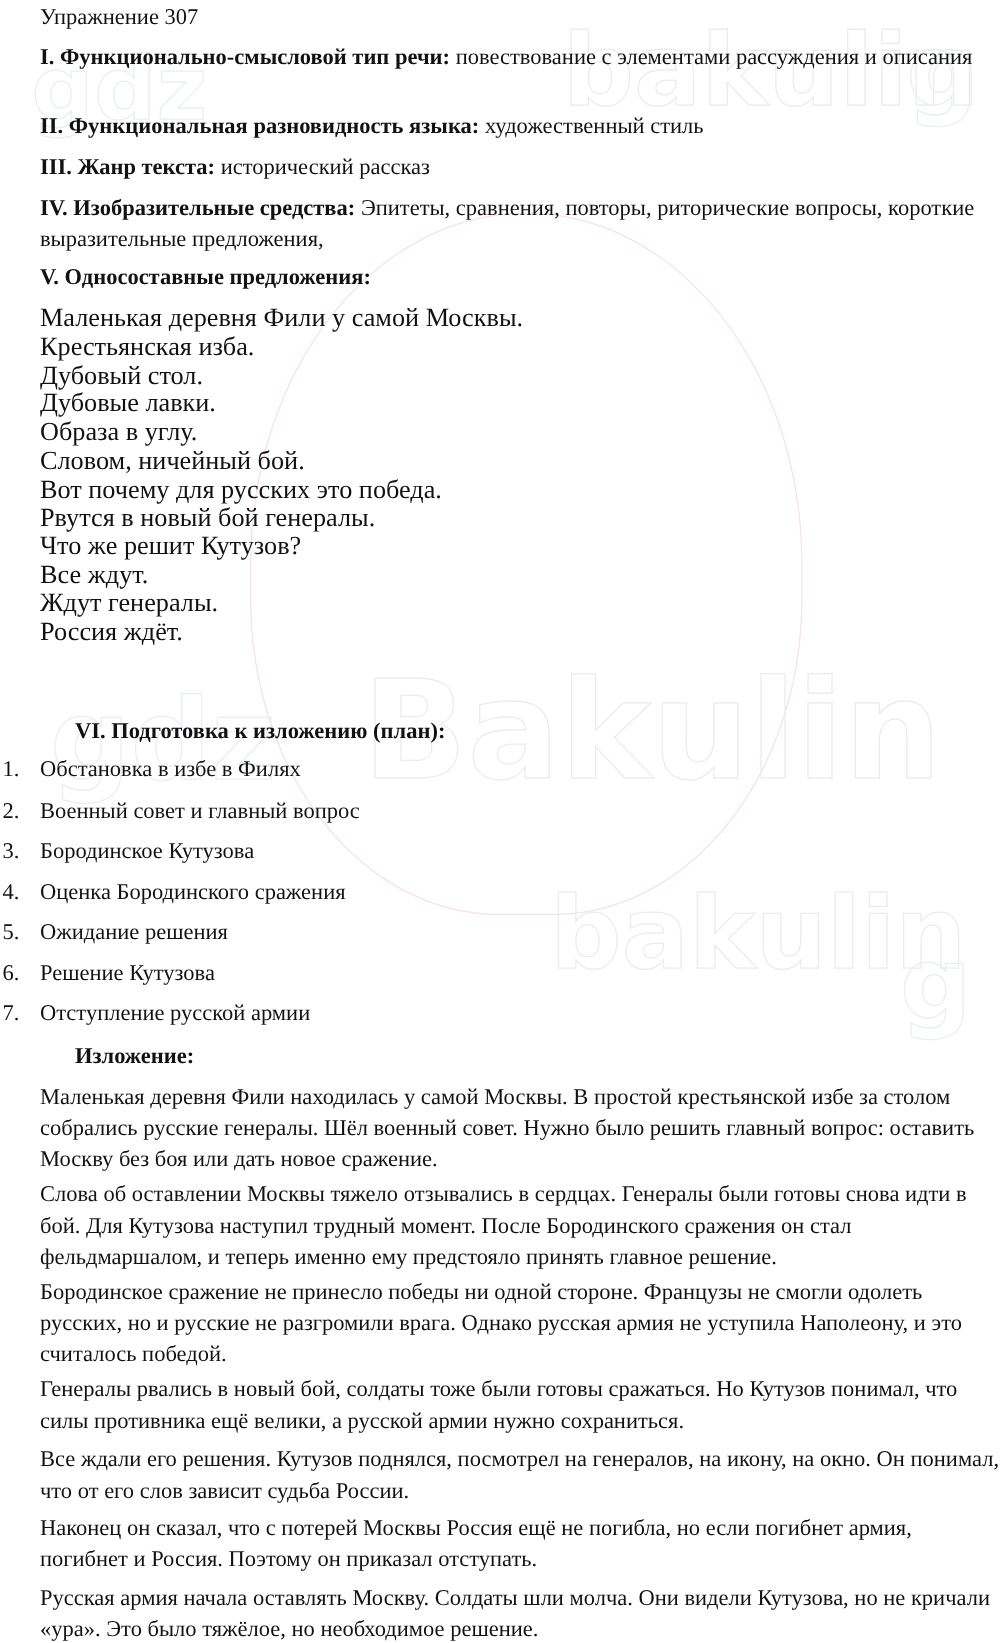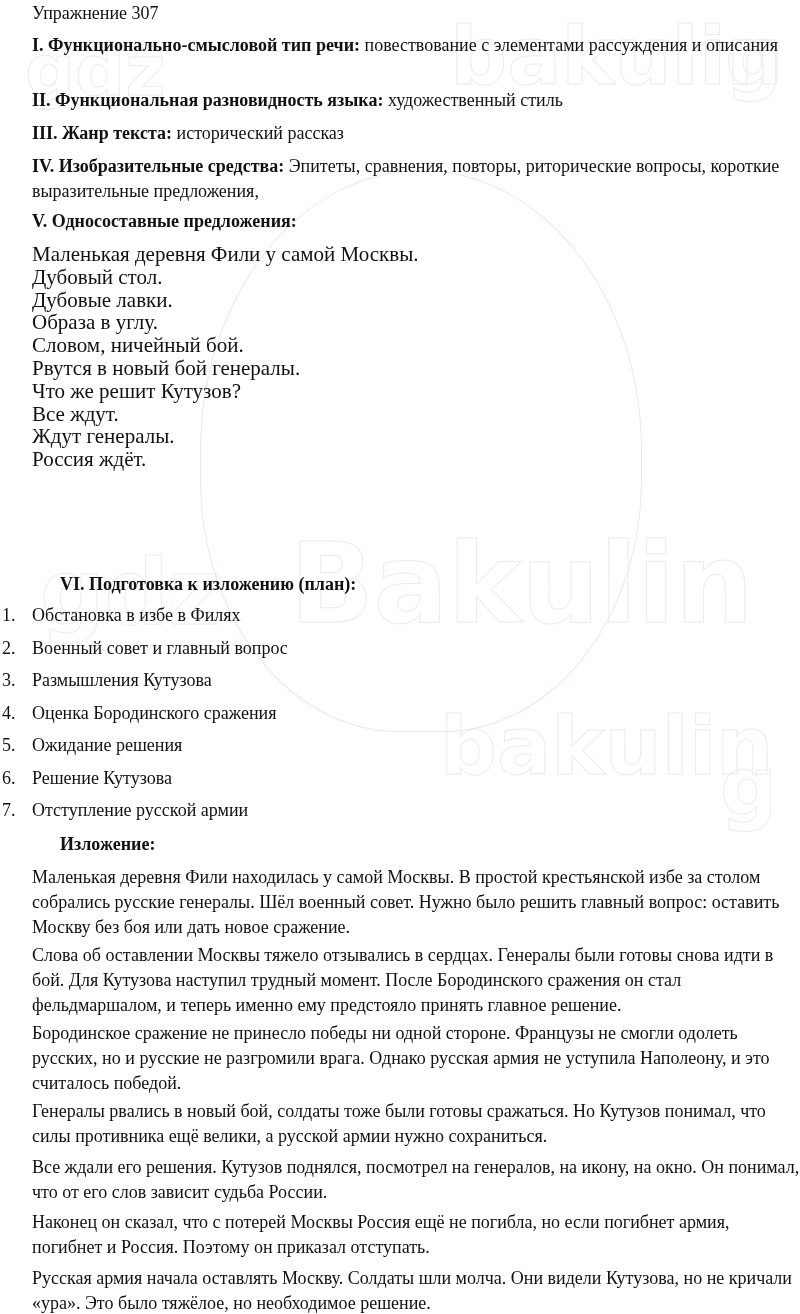--- a/index.html
+++ b/index.html
@@ -139,45 +139,47 @@
   <p class="para" style="top:154px;">
     <b>IV. Изобразительные средства:</b><span> Эпитеты,  сравнения,  повторы,  риторические вопросы, короткие выразительные предложения,</span>
   </p>
 
   <p class="para" style="top:209px;">
     <b>V. Односоставные предложения:</b>
   </p>
 
   <ul class="one-lines">
     <li>Маленькая деревня Фили у самой Москвы.</li>
+    <li>Крестьянская изба.</li>
     <li>Дубовый стол.</li>
     <li>Дубовые лавки.</li>
     <li>Образа в углу.</li>
     <li>Словом, ничейный бой.</li>
+    <li>Вот почему для русских это победа.</li>
     <li>Рвутся в новый бой генералы.</li>
     <li>Что же решит Кутузов?</li>
     <li>Все ждут.</li>
     <li>Ждут генералы.</li>
     <li>Россия ждёт.</li>
   </ul>
 
   <div class="heading" style="top:572px;">VI. Подготовка к изложению (план):</div>
 
   <ol class="plan">
     <li>
         <span class="num">1.</span>
         <span class="txt">Обстановка в избе в Филях</span>
       </li>
     <li>
         <span class="num">2.</span>
         <span class="txt">Военный совет и главный вопрос</span>
       </li>
     <li>
         <span class="num">3.</span>
-        <span class="txt">Размышления Кутузова</span>
+        <span class="txt">Бородинское Кутузова</span>
       </li>
     <li>
         <span class="num">4.</span>
         <span class="txt">Оценка Бородинского сражения</span>
       </li>
     <li>
         <span class="num">5.</span>
         <span class="txt">Ожидание решения</span>
       </li>
     <li>

